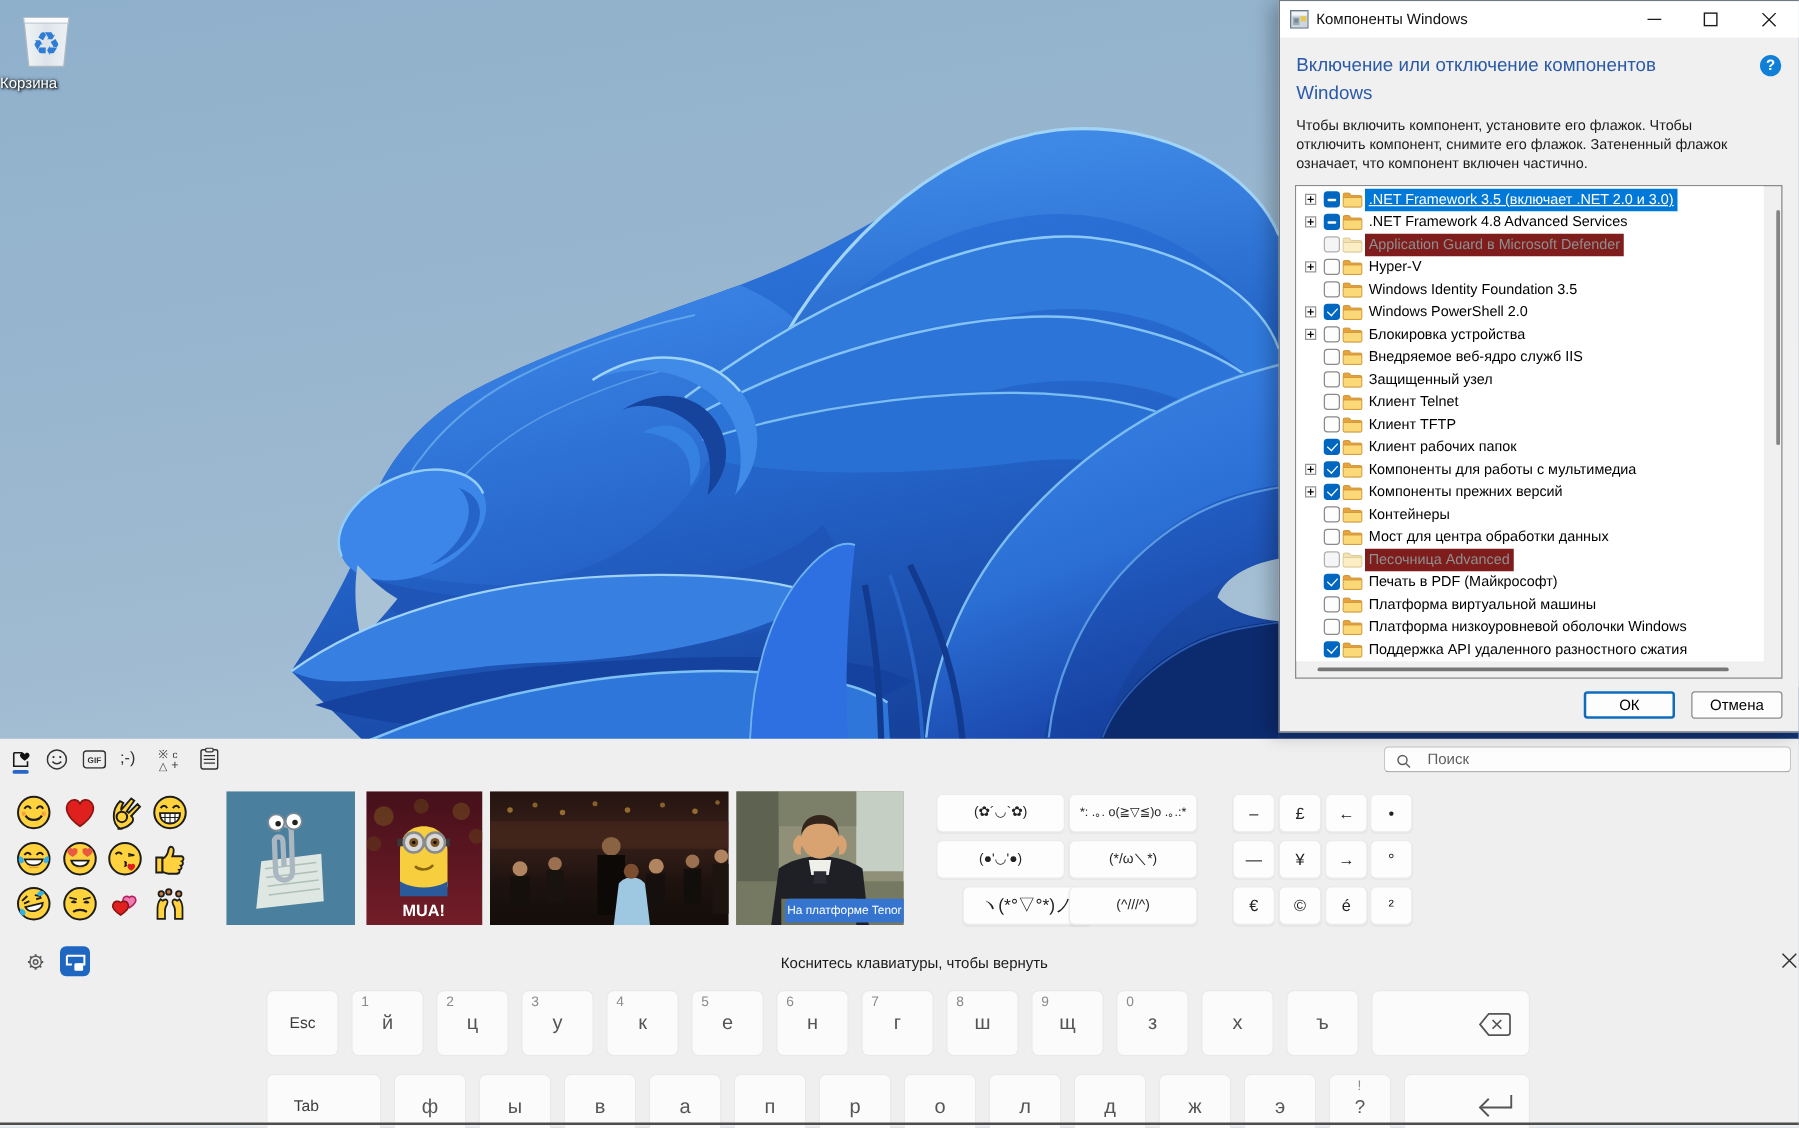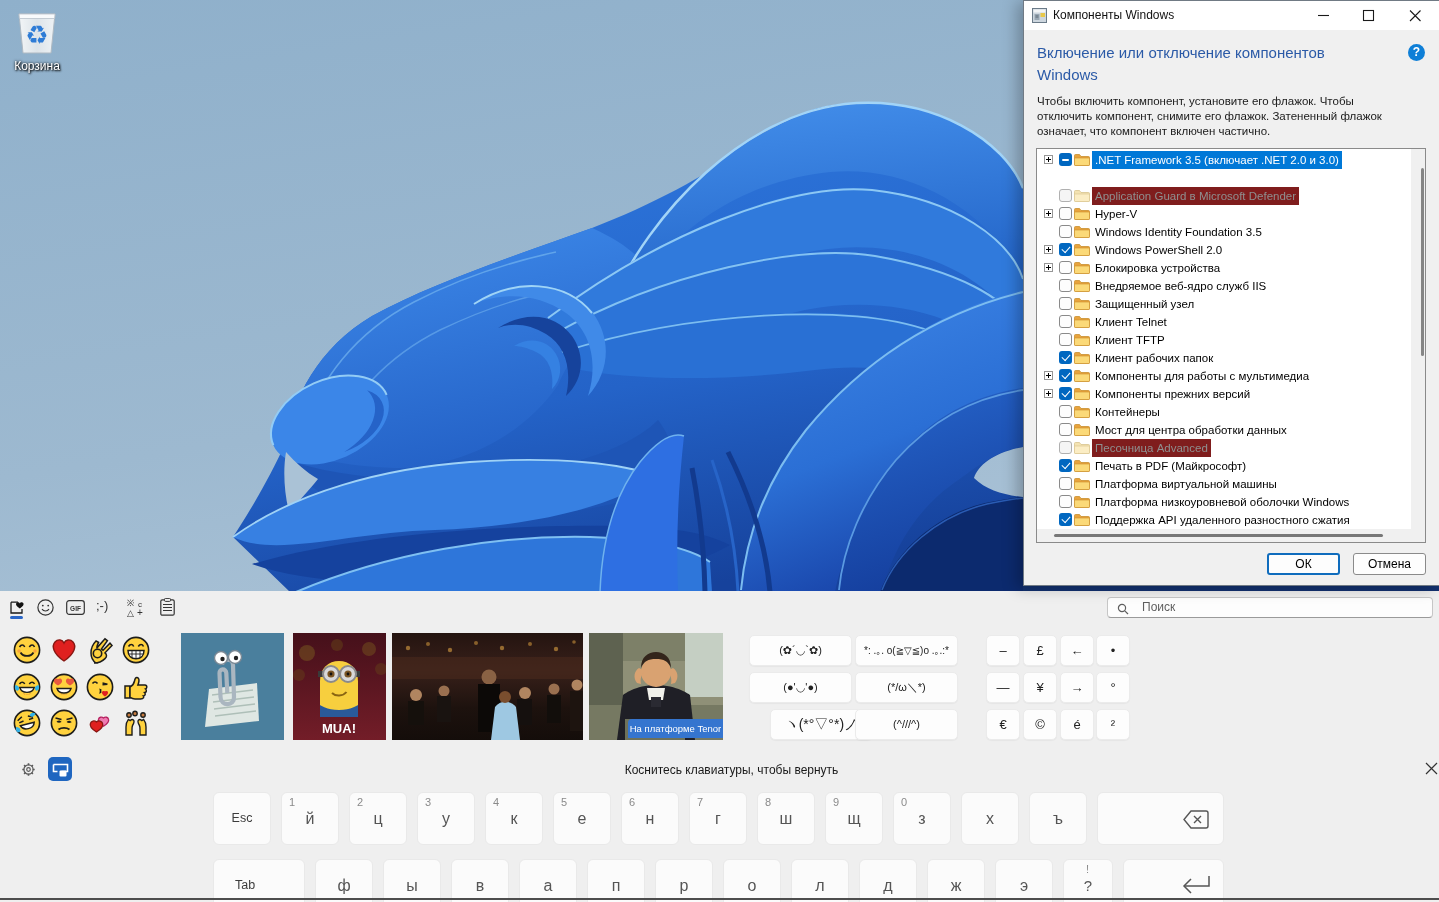--- a/index.html
+++ b/index.html
@@ -1,39 +1,39 @@
 <!DOCTYPE html>
 <html><head>
 <meta charset="utf-8">
 <style>
 * { margin:0; padding:0; box-sizing:border-box; }
 html,body { width:1439px; height:902px; overflow:hidden; font-family:"Liberation Sans", sans-serif; }
 #desktop { position:absolute; left:0; top:0; width:1439px; height:902px; background:#9db8cf; }
-#binlabel { position:absolute; left:0px; top:59px; width:74px; text-align:center; color:#fff; font-size:12px; text-shadow:1px 1px 2px #000, 0 0 3px #000; }
+#binlabel { position:absolute; left:0px; top:59px; width:74px; color:#fff; font-size:12px; text-shadow:1px 1px 2px #000, 0 0 3px #000; }
 #dialog { position:absolute; left:1023px; top:0px; width:416px; height:586px; background:#f0f0f0; border:1px solid #707a84; border-right:none; box-shadow:-6px 2px 14px rgba(0,0,0,0.25); }
 #titlebar { position:absolute; left:0; top:0; width:100%; height:29px; background:#ffffff; }
 #titletext { position:absolute; left:29px; top:7px; font-size:12px; color:#111; }
 #body-head { position:absolute; left:13px; top:41px; width:330px; font-size:15px; line-height:22px; color:#2b5aa7; }
 #helpbtn { position:absolute; right:14px; top:43px; width:17px; height:17px; border-radius:50%; background:#0f7fd7; color:#fff; font-size:12px; font-weight:bold; text-align:center; line-height:17px; }
 #body-para { position:absolute; left:13px; top:93px; width:375px; font-size:11.5px; line-height:15px; color:#1a1a1a; }
 #listbox { position:absolute; left:12px; top:147px; width:390px; height:395px; background:#f0f0f0; border:1px solid #8a8a8a; }
 #listinner { position:absolute; left:0; top:0px; width:374px; height:380px; overflow:hidden; background:#fff; }
 .row { position:absolute; left:0; width:372px; height:18px; }
 .expander { position:absolute; left:7px; top:4px; width:9px; height:9px; border:1px solid #969696; background:#fff; }
 .expander:before { content:""; position:absolute; left:1px; top:3px; width:5px; height:1px; background:#000; }
 .expander:after { content:""; position:absolute; left:3px; top:1px; width:1px; height:5px; background:#000; }
 .cb { position:absolute; left:22px; top:2px; width:13px; height:13px; border-radius:3px; }
 .cb.un { background:#fdfdfd; border:1px solid #8a8a8a; }
 .cb.chk { background:#0067c0; }
 .cb.ind { background:#0067c0; }
 .cb.dis { background:#f5f5f5; border:1px solid #b0b0b0; }
 .cb.chk:after { content:""; position:absolute; left:2.5px; top:3px; width:7px; height:4px; border-left:1.6px solid #fff; border-bottom:1.6px solid #fff; transform:rotate(-48deg); }
 .cb.ind:after { content:""; position:absolute; left:3px; top:5.5px; width:7px; height:2px; background:#fff; border-radius:1px; }
 .rowlabel { position:absolute; left:55px; top:0px; height:18px; line-height:18px; font-size:11.5px; color:#000; padding:0 3px; white-space:nowrap; }
-.row.sel .rowlabel { background:#0078d7; color:#fff; }
+.row.sel .rowlabel { background:#0078d7; color:#fff;text-decoration:underline; }
 .row.gray .rowlabel { background:#7f1d1d; color:#8f8f8f; }
 #hthumb { position:absolute; left:17px; top:385px; width:329px; height:3px; background:#777; border-radius:2px; }
 #vthumb { position:absolute; left:384px; top:19px; width:3px; height:188px; background:#858585; border-radius:2px; }
 .dlgbtn { position:absolute; top:552px; height:22px; font-size:12px; text-align:center; line-height:20px; background:#fdfdfd; border:1px solid #8a8a8a; border-radius:3px; color:#000; }
 #okbtn { left:243px; width:73px; border:2px solid #0f6cbd; line-height:18px; }
 #cancelbtn { left:329px; width:73px; }
 #panel { position:absolute; left:0; top:591px; width:1439px; height:311px; background:#efefef; }
 #tbunder { position:absolute; left:10px; top:25px; width:13px; height:3px; border-radius:2px; background:#2a66c8; }
 #searchbox { position:absolute; left:1107px; top:6px; width:326px; height:21px; background:#fdfdfd; border:1px solid #c6c6c6; border-bottom:1px solid #9a9a9a; border-radius:4px; font-size:12px; color:#5f5f5f; line-height:19px; }
 #searchbox span { margin-left:34px; }
@@ -526,20 +526,29 @@
       <div id="listinner">
 <div class="row sel" style="top:2px">
           <div class="expander"></div>
           <div class="cb ind"></div>
           <svg class="folder" style="position:absolute;left:37px;top:2px" width="16" height="14" viewBox="0 0 16 14">
             <path d="M0.5,2.5 a1,1 0 0 1 1,-1 l4,0 1.5,2 7.5,0 a1,1 0 0 1 1,1 l0,7 a1,1 0 0 1 -1,1 l-13,0 a1,1 0 0 1 -1,-1 Z" fill="#e8a33d" stroke="#c98f2e" stroke-width="0.8"></path>
             <path d="M0.5,5 L15.5,5 L15.5,11.5 a1,1 0 0 1 -1,1 l-13,0 a1,1 0 0 1 -1,-1 Z" fill="#fbd978" stroke="#c98f2e" stroke-width="0.6"></path>
           </svg>
           <span class="rowlabel">.NET Framework 3.5 (включает .NET 2.0 и 3.0)</span>
         </div>
+<div class="row" style="top:20px">
+          <div class="expander"></div>
+          <div class="cb ind"></div>
+          <svg class="folder" style="position:absolute;left:37px;top:2px" width="16" height="14" viewBox="0 0 16 14">
+            <path d="M0.5,2.5 a1,1 0 0 1 1,-1 l4,0 1.5,2 7.5,0 a1,1 0 0 1 1,1 l0,7 a1,1 0 0 1 -1,1 l-13,0 a1,1 0 0 1 -1,-1 Z" fill="#e8a33d" stroke="#c98f2e" stroke-width="0.8"></path>
+            <path d="M0.5,5 L15.5,5 L15.5,11.5 a1,1 0 0 1 -1,1 l-13,0 a1,1 0 0 1 -1,-1 Z" fill="#fbd978" stroke="#c98f2e" stroke-width="0.6"></path>
+          </svg>
+          <span class="rowlabel">.NET Framework 4.8 Advanced Services</span>
+        </div>
 <div class="row gray" style="top:38px">
           <div class="cb dis"></div>
           <svg class="folder" style="position:absolute;left:37px;top:2px" width="16" height="14" viewBox="0 0 16 14">
             <path d="M0.5,2.5 a1,1 0 0 1 1,-1 l4,0 1.5,2 7.5,0 a1,1 0 0 1 1,1 l0,7 a1,1 0 0 1 -1,1 l-13,0 a1,1 0 0 1 -1,-1 Z" fill="#f4e3b2" stroke="#d8c48e" stroke-width="0.8"></path>
             <path d="M0.5,5 L15.5,5 L15.5,11.5 a1,1 0 0 1 -1,1 l-13,0 a1,1 0 0 1 -1,-1 Z" fill="#fbedc4" stroke="#d8c48e" stroke-width="0.6"></path>
           </svg>
           <span class="rowlabel">Application Guard в Microsoft Defender</span>
         </div>
 <div class="row" style="top:56px">
           <div class="expander"></div>

